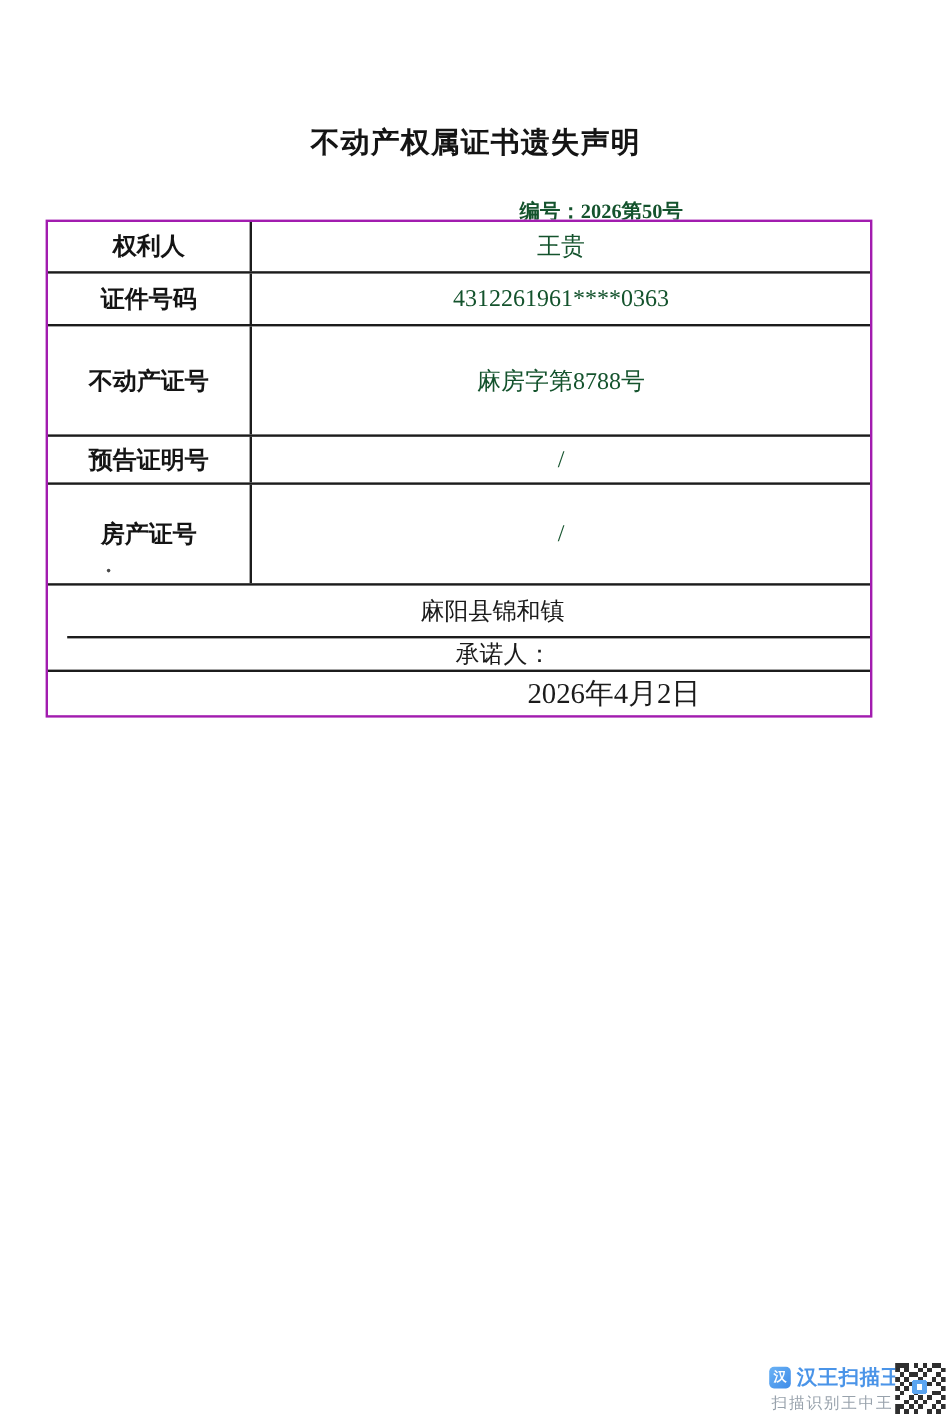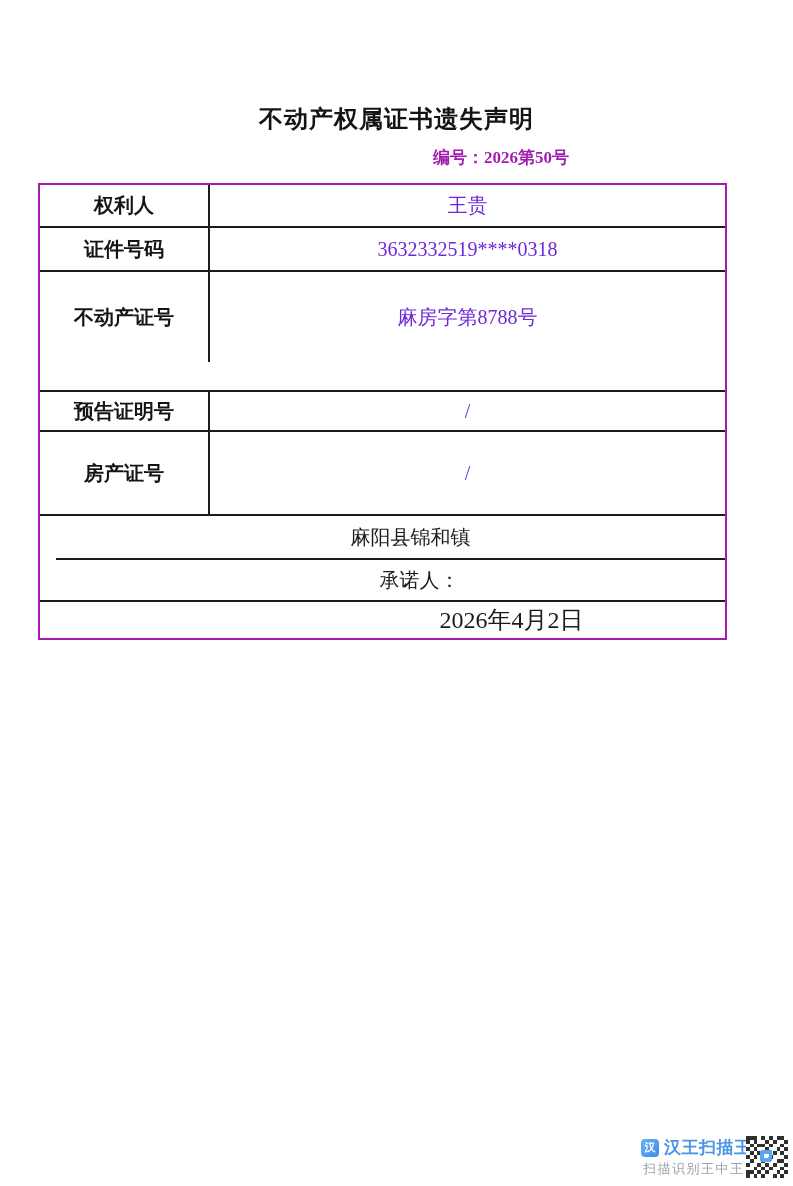--- a/index.html
+++ b/index.html
@@ -18,57 +18,57 @@
     top: 103px; left: 0;
     width: 100%;
     text-align: center;
     font-size: 24px;
     font-weight: bold;
     letter-spacing: 1px;
     color: #141414;
   }
   .doc-number {
     position: absolute;
-    top: 146px; left: 433px;
+    top: 165px; left: 433px;
     font-size: 17px;
     font-weight: bold;
-    color: #a21caf;
+    color: #14532d;
   }
   
   .tbl {
     position: absolute;
     left: 38px; top: 183px;
     width: 689px;
     border: 2px solid #a21caf;
     background: #fff;
   }
   .row { display: flex; border-top: 2px solid #1c1c1c; }
   .row:first-child { border-top: none; }
   .r1 { height: 41px; }
   .r2 { height: 44px; }
   .r3 { height: 92px; }
-  .r4 { height: 40px; margin-top: 28px; }
+  .r4 { height: 40px; }
   .r5 { height: 84px; }
   .r6 { height: 44px; }
   .r7 { height: 133px; display: block; }
-  .r8 { height: 42px; margin-left: 16px; }
+  .r8 { height: 28px; margin-left: 16px; }
   .r9 { height: 38px; }
   .cell { display: flex; align-items: center; justify-content: center; }
   .cell.label {
     width: 170px;
     border-right: 2px solid #1c1c1c;
     font-weight: bold;
     font-size: 20px;
     color: #141414;
     flex: none;
   }
   .cell.value {
     flex: 1;
     font-size: 20px;
-    color: #6d28d9;
+    color: #14532d;
   }
   .full { align-items: center; justify-content: center; font-size: 20px; padding-left: 12px; }
   .full .shift { position: relative; }
   .loc-text { left: 22px; }
   .promisor-text { left: 23px; font-size: 20px; }
   .date-text { left: 123px; font-size: 24px; }
   
   .statement {
     padding: 7px 8px 0 8px;
     font-size: 19px;
@@ -136,21 +136,21 @@
 
   <div class="tbl">
 
     <div class="row r1">
       <div class="cell label">权利人</div>
       <div class="cell value">王贵</div>
     </div>
 
     <div class="row r2">
       <div class="cell label">证件号码</div>
-      <div class="cell value">3632332519****0318</div>
+      <div class="cell value">4312261961****0363</div>
     </div>
 
     <div class="row r3">
       <div class="cell label">不动产证号</div>
       <div class="cell value">麻房字第8788号</div>
     </div>
 
     <div class="row r4">
       <div class="cell label">预告证明号</div>
       <div class="cell value">/</div>

